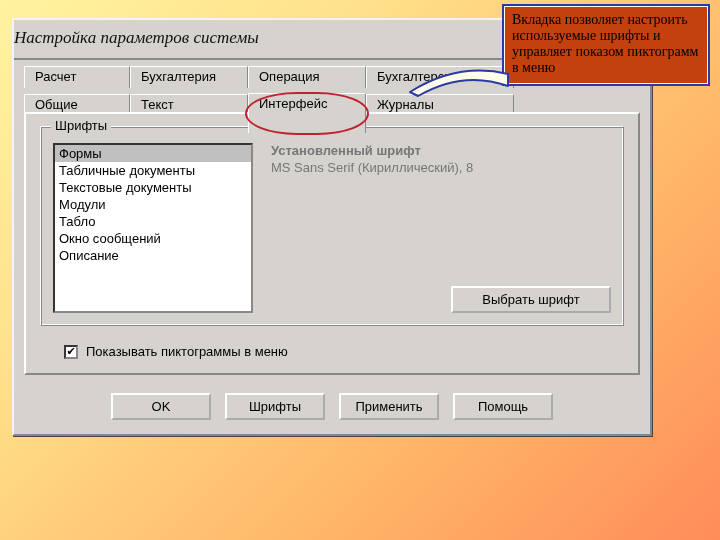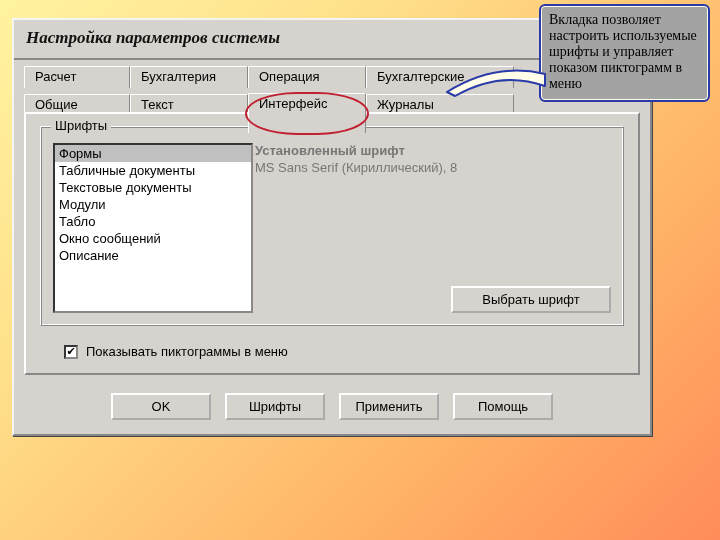--- a/index.html
+++ b/index.html
@@ -19,23 +19,23 @@
     top: 18px;
     width: 640px;
     background: #d6d3ce;
     border: 2px solid #888;
     border-top-color: #f4f4f4;
     border-left-color: #f4f4f4;
     box-shadow: 1px 1px 0 #444;
   }
   .titlebar {
     background: #d6d3ce;
-    padding: 8px 12px 10px 12px;
+    padding: 8px 12px 10px 0;
     border-bottom: 2px solid #888;
-    font-weight: bold;
+    font-weight: normal;
     font-size: 17px;
     font-style: italic;
     font-family: "Times New Roman", serif;
     color: #111;
   }
   .client {
     padding: 6px 10px 14px 10px;
   }
   .tabs {
     position: relative;
@@ -99,21 +99,21 @@
   .grouplabel {
     position: absolute;
     top: -9px;
     left: 10px;
     background: #d6d3ce;
     padding: 0 4px;
     font-size: 13px;
   }
   .cols {
     display: flex;
-    gap: 2px;
+    gap: 18px;
   }
   .listbox {
     width: 200px;
     height: 170px;
     background: #fff;
     border: 2px inset #888;
     overflow: hidden;
   }
   .listitem {
     padding: 1px 4px;
@@ -177,24 +177,24 @@
     display: flex;
     gap: 14px;
     justify-content: center;
     margin-top: 18px;
   }
   .dlgbuttons .btn { min-width: 100px; }
   .callout {
     position: absolute;
     right: 10px;
     top: 4px;
-    width: 171px;
-    background: #a3a3a3;
+    width: 208px;
+    background: #c2410c;
     border: 2px solid #2a3aa8;
-    border-radius: 6px;
+    border-radius: 0;
     padding: 6px 8px 8px 8px;
     font-family: "Times New Roman", serif;
     font-size: 14px;
     line-height: 1.15;
     color: #000;
     z-index: 50;
     box-shadow: 0 0 0 1px #fffde8 inset;
   }
   .callout svg.tail {
     position: absolute;

